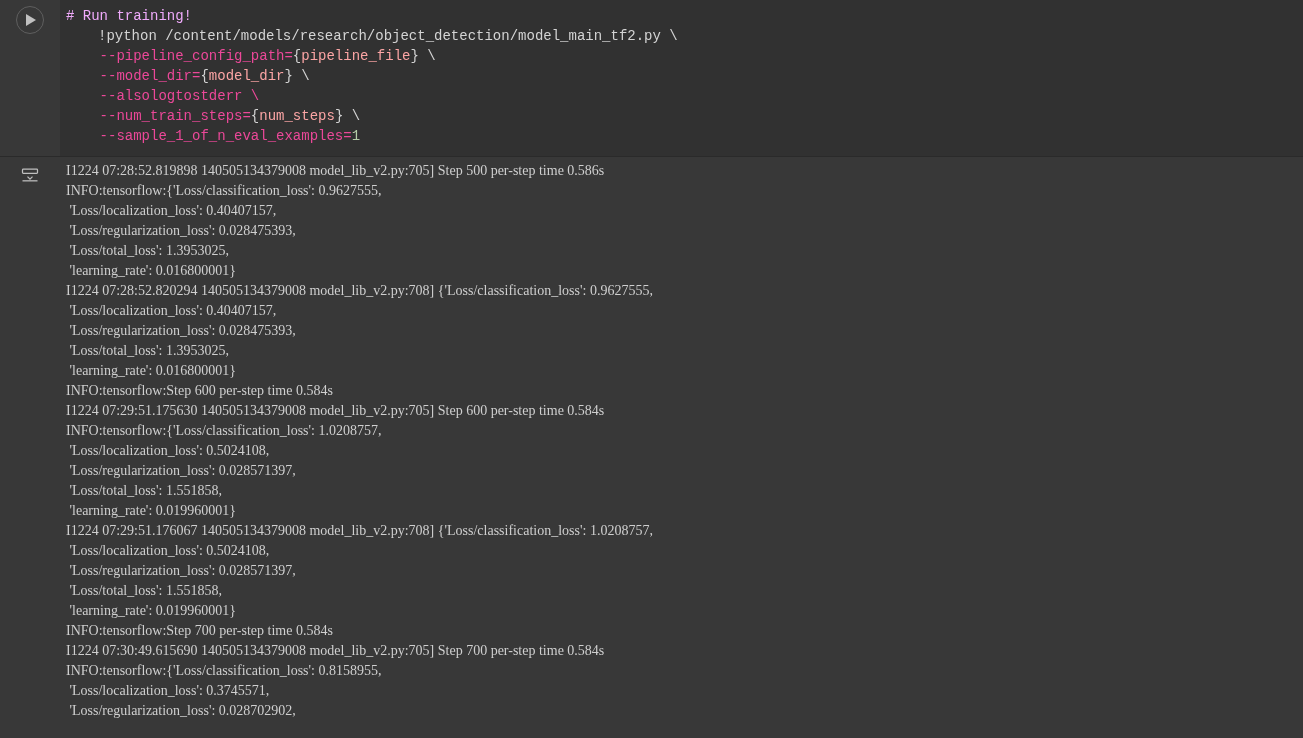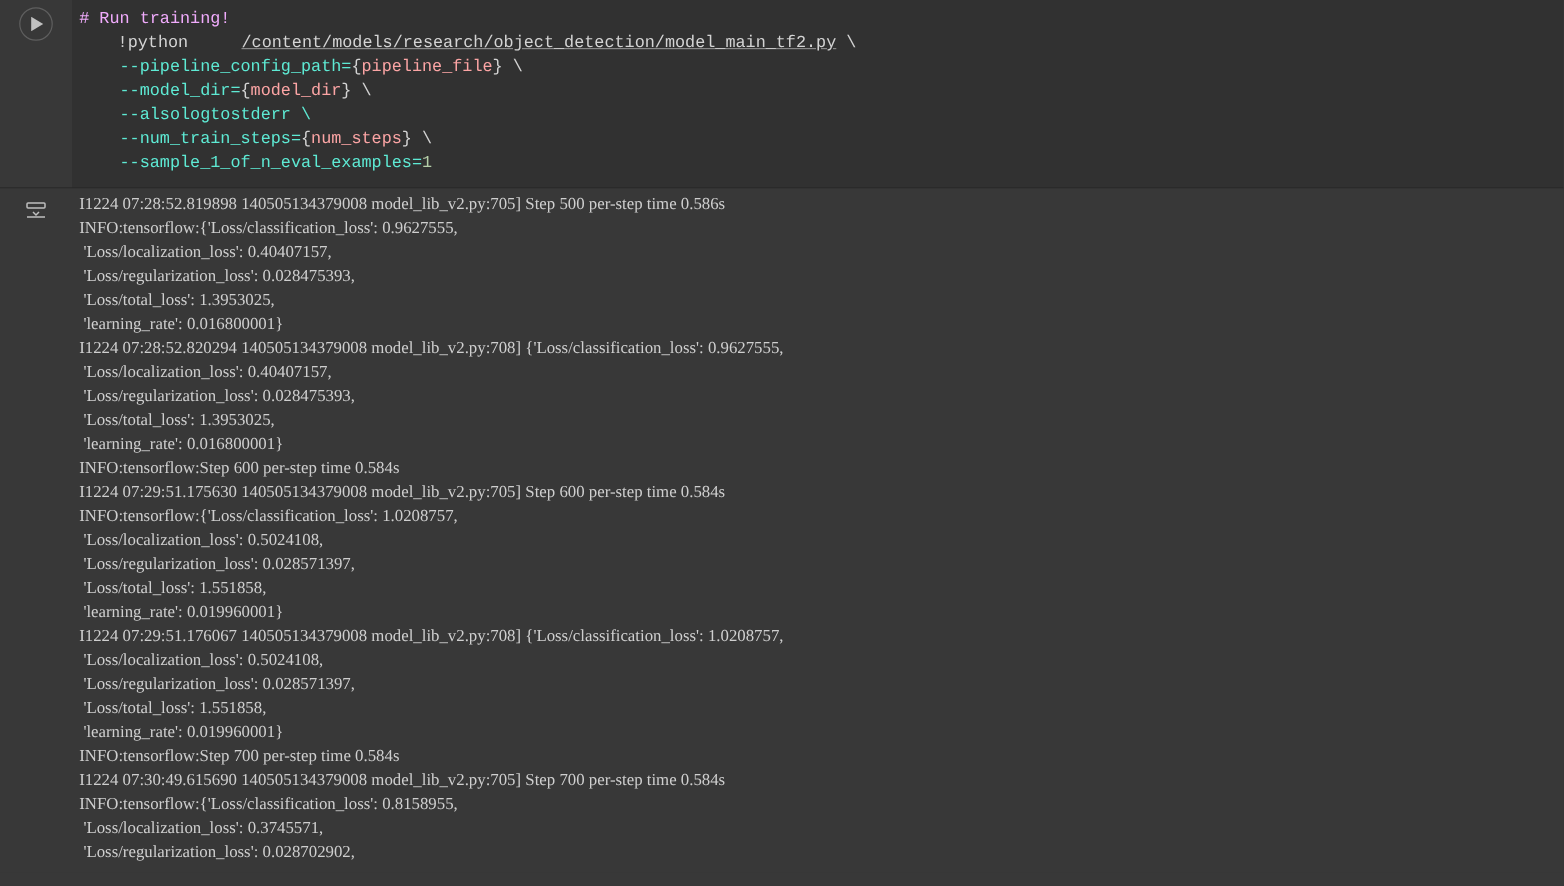--- a/index.html
+++ b/index.html
@@ -44,22 +44,22 @@
   .code-block {
     flex: 1;
     padding: 6px 0 10px 6px;
     line-height: 20px;
     white-space: pre;
     font-size: 14px;
   }
   .tok-comment  { color: #f0abfc; }
   .tok-op       { color: #d4d4d4; }
   .tok-magic    { color: #d4d4d4; margin-left: 32px; }
-  .tok-path     { color: #d4d4d4; text-decoration: underline; text-decoration-color: #888; margin-left: 36px; }
-  .tok-flag     { color: #5eead4; }
+  .tok-path     { color: #d4d4d4; text-decoration-color: #888; }
+  .tok-flag     { color: #ec4899; }
   .tok-brace    { color: #d4d4d4; }
   .tok-var      { color: #fca5a5; }
   .tok-num      { color: #b5cea8; }
 
   .output-area {
     display: flex;
     background: #383838;
   }
   .out-gutter {
     width: 60px;

